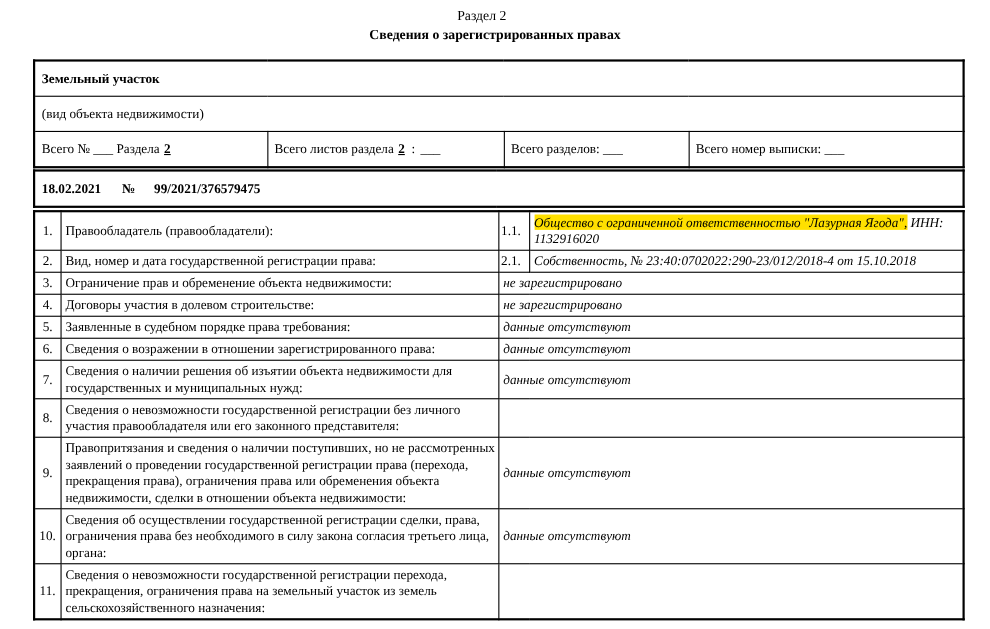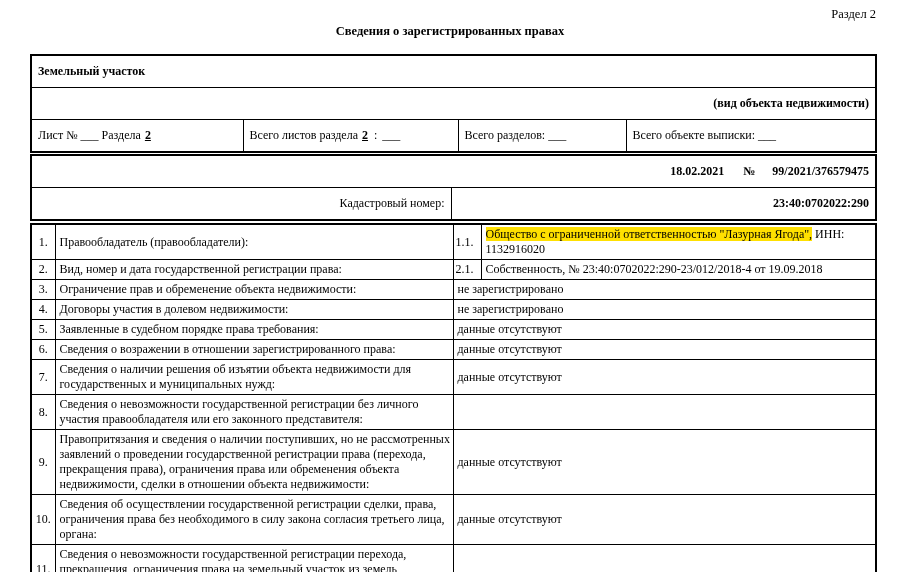--- a/index.html
+++ b/index.html
@@ -7,21 +7,21 @@
     margin: 0; padding: 0;
     width: 900px; height: 572px;
     background: #fff;
     overflow: hidden;
   }
   body {
     font-family: "Liberation Serif", "DejaVu Serif", serif;
     color: #000;
   }
   .section-label {
-    text-align: right;
+    text-align: center;
     padding: 7px 24px 0 0;
     font-size: 12.5px;
     line-height: 14px;
   }
   .doc-title {
     text-align: center;
     font-size: 12.5px;
     margin-top: 5px;
   }
   .doc-subtitle {
@@ -38,35 +38,35 @@
     border: 2px solid #000;
   }
   table.t td {
     border: 1px solid #000;
     font-size: 12px;
     line-height: 15px;
     padding: 8px 6px;
     vertical-align: middle;
     overflow: hidden;
   }
-  .t2 { margin-top: 1px; text-align: right; }
+  .t2 { margin-top: 1px; }
   .t3 { margin-top: 2px; }
   .obj-type   { font-weight: bold; font-size: 13px; }
-  .obj-caption{ text-align: right; font-size: 8.5px; line-height: 10px; padding: 1px 2px; font-weight: bold; }
+  .obj-caption{ text-align: left; font-size: 8.5px; line-height: 10px; padding: 1px 2px; }
   .sheet-row td { font-size: 12.5px; white-space: nowrap; }
   .num-u { font-weight: bold; text-decoration: underline; padding: 0 1px; }
   .sep { margin: 0 2px; }
   .date-row td { font-weight: bold; font-size: 12.5px; }
   .t2 td { font-size: 12.5px; }
   .b { font-weight: bold; }
   .t3 td { padding: 2px 4px; }
   .t3 .n   { text-align: center; padding: 2px 1px; }
   .t3 .sub { padding: 2px 1px 2px 2px; }
   .t3 .lbl { padding: 2px 1px 2px 4px; margin-left: 44px; }
-  .t3 .val { padding: 2px 14px 2px 4px; }
+  .t3 .val { padding: 2px 14px 2px 4px; font-style: italic; }
   .hl { background: var(--hl, #ffe000); }
 </style>
 </head>
 <body>
 
 <div class="page">
 
   <div class="section-label">Раздел 2</div>
   <div class="doc-subtitle">Сведения о зарегистрированных правах</div>
 
@@ -81,59 +81,55 @@
         </colgroup>
       <tbody>
           <tr>
         <td colspan="4" class="obj-type">Земельный участок</td>
       </tr>
       <tr>
         <td colspan="4" class="obj-caption">(вид объекта недвижимости)</td>
       </tr>
       <tr class="sheet-row">
         <td>
-          <span>Лист №</span>
+          <span>Всего №</span>
           <span class="blank">___</span>
           <span>Раздела</span>
           <span class="num-u">2</span>
         </td>
         <td>
           <span>Всего листов раздела</span>
           <span class="num-u">2</span>
           <span class="sep">:</span>
           <span class="blank">___</span>
         </td>
         <td>
           <span>Всего разделов:</span>
           <span class="blank">___</span>
         </td>
         <td>
-          <span>Всего объекте выписки:</span>
+          <span>Всего номер выписки:</span>
           <span class="blank">___</span>
         </td>
       </tr>
     </tbody>
       </table>
 
     <table class="t t2">
       <colgroup>
           <col style="width:420px">
           <col style="width:425px">
         </colgroup>
       <tbody>
           <tr class="date-row">
         <td colspan="2">
           <span>18.02.2021</span>
           <span style="margin:0 14px 0 16px">№</span>
           <span>99/2021/376579475</span>
         </td>
-      </tr>
-      <tr>
-        <td>Кадастровый номер:</td>
-        <td class="b">23:40:0702022:290</td>
       </tr>
     </tbody>
       </table>
 
     <table class="t t3">
       <colgroup>
           <col style="width:24px">
           <col style="width:398px">
           <col style="width:28px">
           <col style="width:395px">
@@ -147,30 +143,30 @@
           <span class="hl">Общество с ограниченной ответственностью "Лазурная Ягода",</span>
           <span>ИНН:</span>
           <br>
           <span>1132916020</span>
         </td>
       </tr>
       <tr>
         <td class="n">2.</td>
         <td class="lbl">Вид, номер и дата государственной регистрации права:</td>
         <td class="sub">2.1.</td>
-        <td class="val">Собственность, № 23:40:0702022:290-23/012/2018-4 от 19.09.2018</td>
+        <td class="val">Собственность, № 23:40:0702022:290-23/012/2018-4 от 15.10.2018</td>
       </tr>
       <tr>
         <td class="n">3.</td>
         <td class="lbl">Ограничение прав и обременение объекта недвижимости:</td>
         <td class="val" colspan="2">не зарегистрировано</td>
       </tr>
       <tr>
         <td class="n">4.</td>
-        <td class="lbl">Договоры участия в долевом недвижимости:</td>
+        <td class="lbl">Договоры участия в долевом строительстве:</td>
         <td class="val" colspan="2">не зарегистрировано</td>
       </tr>
       <tr>
         <td class="n">5.</td>
         <td class="lbl">Заявленные в судебном порядке права требования:</td>
         <td class="val" colspan="2">данные отсутствуют</td>
       </tr>
       <tr>
         <td class="n">6.</td>
         <td class="lbl">Сведения о возражении в отношении зарегистрированного права:</td>

